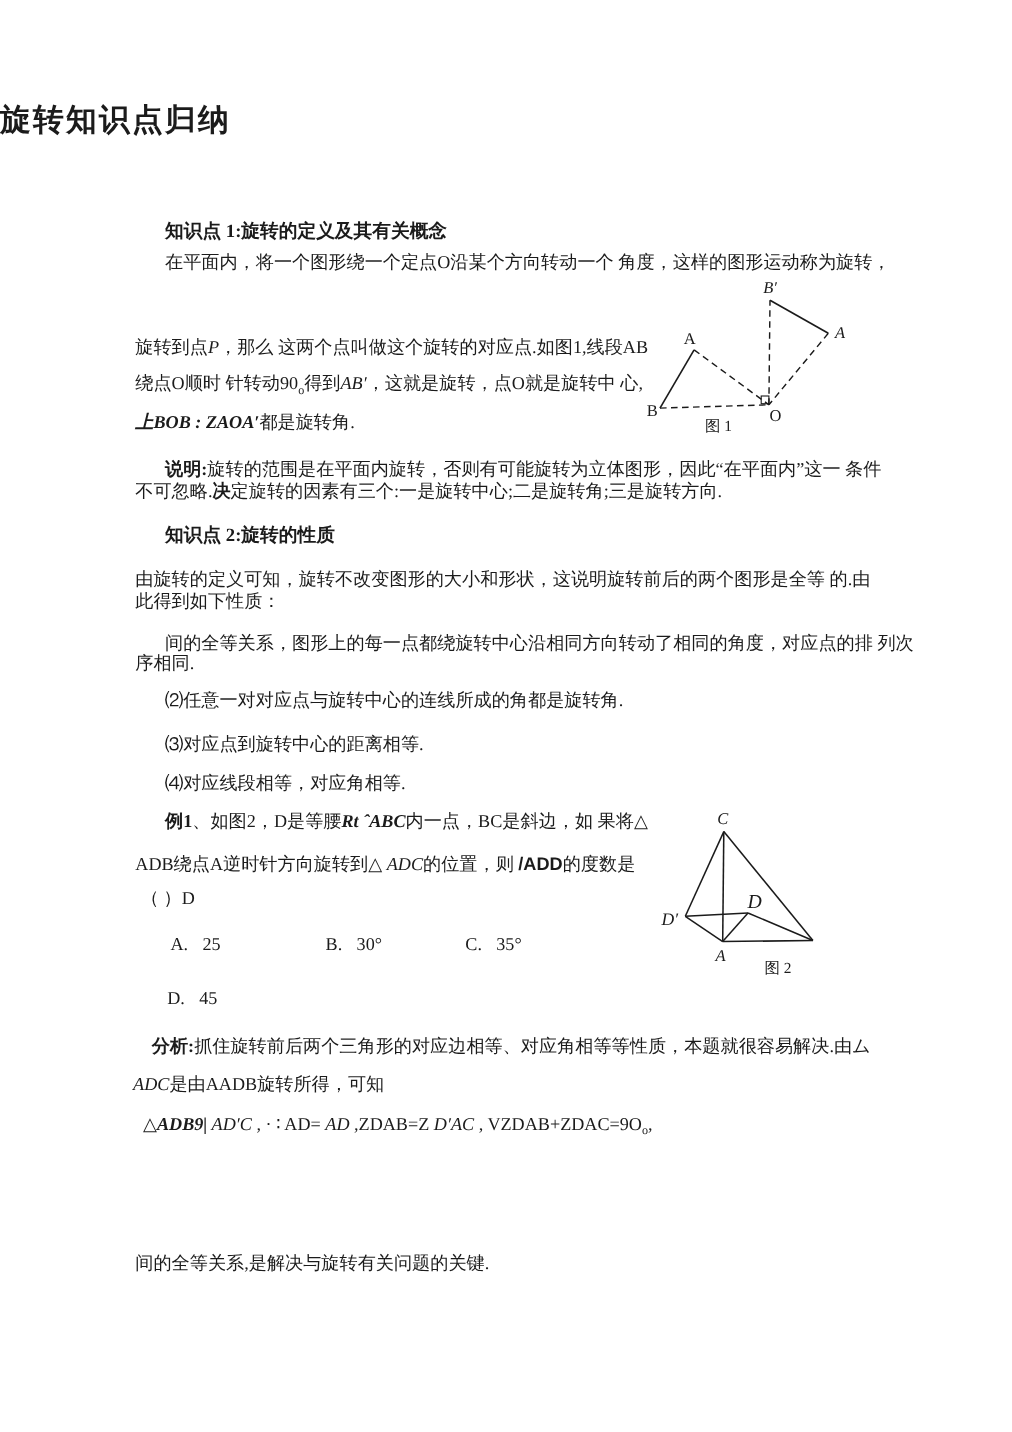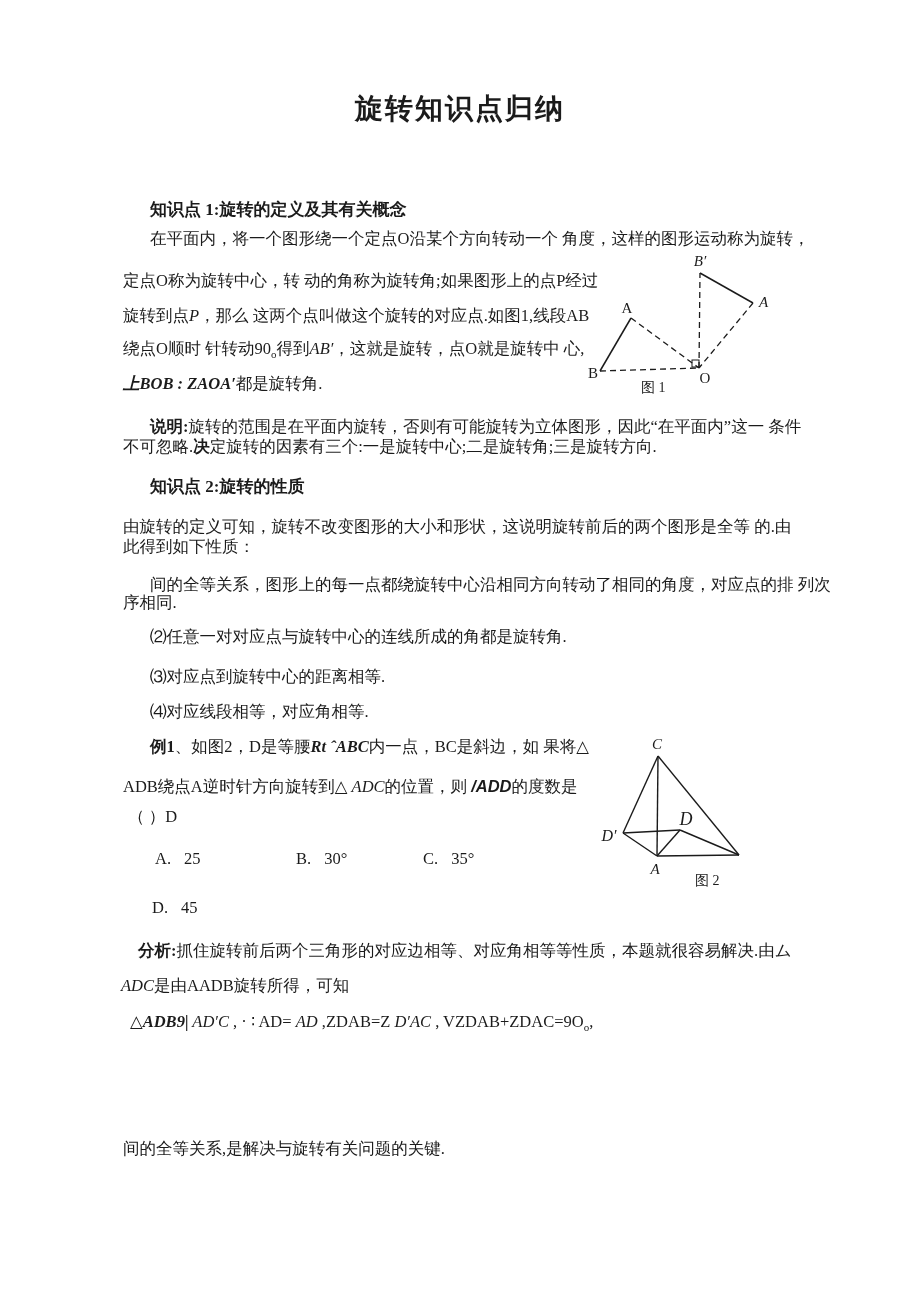--- a/index.html
+++ b/index.html
@@ -2,25 +2,25 @@
 <html><head>
 <meta charset="utf-8">
 <style>
   html,body{margin:0;padding:0;}
   body{
     width:920px;height:1302px;background:#ffffff;position:relative;overflow:hidden;
     font-family:"Liberation Serif","DejaVu Serif",serif;color:#1b1b1b;
   }
   .page{position:absolute;inset:0;width:920px;height:1302px;background:#fff;}
   .line{position:absolute;white-space:nowrap;font-size:16.5px;line-height:1.25;color:#1b1b1b;}
-  .title{position:absolute;left:0;width:920px;text-align:center;font-size:28px;font-weight:bold;letter-spacing:2px;}
+  .title{position:absolute;left:0;width:920px;text-align:left;font-size:28px;font-weight:bold;letter-spacing:2px;}
   .b{font-weight:bold;}
   .i{font-style:italic;}
   .bi{font-weight:bold;font-style:italic;}
-  .bi-sans{font-weight:bold;font-style:italic;font-family:"Liberation Sans","DejaVu Sans",sans-serif;}
+  .bi-sans{font-weight:bold;font-family:"Liberation Sans","DejaVu Sans",sans-serif;}
   .heading{font-weight:bold;font-size:17px;}
   sub{font-size:11px;line-height:0;}
   .fig{position:absolute;}
   .fig svg{display:block;}
   .fig text{font-family:"Liberation Serif","DejaVu Serif",serif;fill:#1b1b1b;}
   .opt-label{display:inline-block;}
   .opt-val{display:inline-block;margin-left:13px;}
   .optB{position:absolute;left:141px;top:0;}
   .optC{position:absolute;left:268px;top:0;}
 </style>
@@ -28,21 +28,20 @@
 <body>
 
 <div class="page">
 
   <div class="title" style="top:90px;">旋转知识点归纳</div>
 
   <div class="line heading" style="left:150px;top:199px;">知识点 1:旋转的定义及其有关概念</div>
 
   <div class="line" style="left:150px;top:229px;">在平面内，将一个图形绕一个定点O沿某个方向转动一个 角度，这样的图形运动称为旋转，</div>
 
-  <div class="line" style="left:123px;top:271px;">定点O称为旋转中心，转 动的角称为旋转角;如果图形上的点P经过</div>
   <div class="line" style="left:123px;top:306px;"><span>旋转到点</span><span class="i">P</span><span>，那么 这两个点叫做这个旋转的对应点.如图1,线段AB</span></div>
   <div class="line" style="left:123px;top:339px;"><span>绕点O顺时 针转动90</span><sub>o</sub><span>得到</span><span class="i">AB′</span><span>，这就是旋转，点O就是旋转中 心,</span></div>
   <div class="line" style="left:123px;top:374px;"><span class="bi">上BOB : ZAOA′</span><span>都是旋转角.</span></div>
 
   <div class="fig" style="left:583px;top:250px;">
     <svg width="230" height="148" viewBox="0 0 230 148">
       <line x1="17" y1="121" x2="48" y2="68" stroke="#1b1b1b" stroke-width="1.5"></line>
       <line x1="48" y1="68" x2="116" y2="118" stroke="#1b1b1b" stroke-width="1.3" stroke-dasharray="6,4"></line>
       <line x1="17" y1="121" x2="116" y2="118" stroke="#1b1b1b" stroke-width="1.3" stroke-dasharray="6,4"></line>
       <line x1="116" y1="118" x2="117" y2="23" stroke="#1b1b1b" stroke-width="1.3" stroke-dasharray="6,4"></line>

